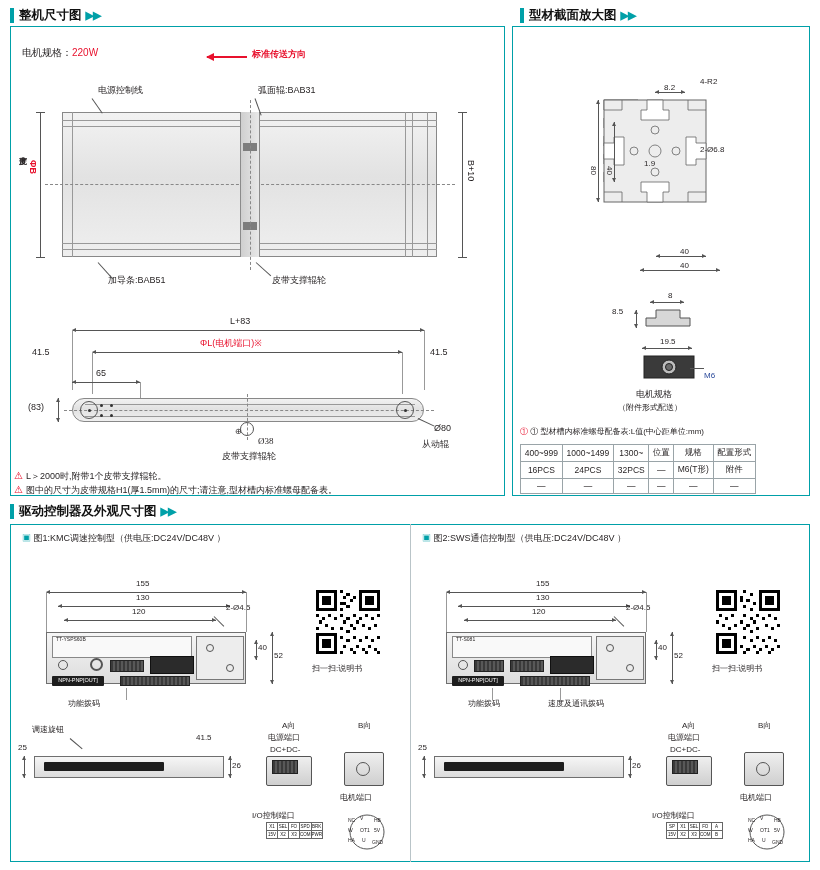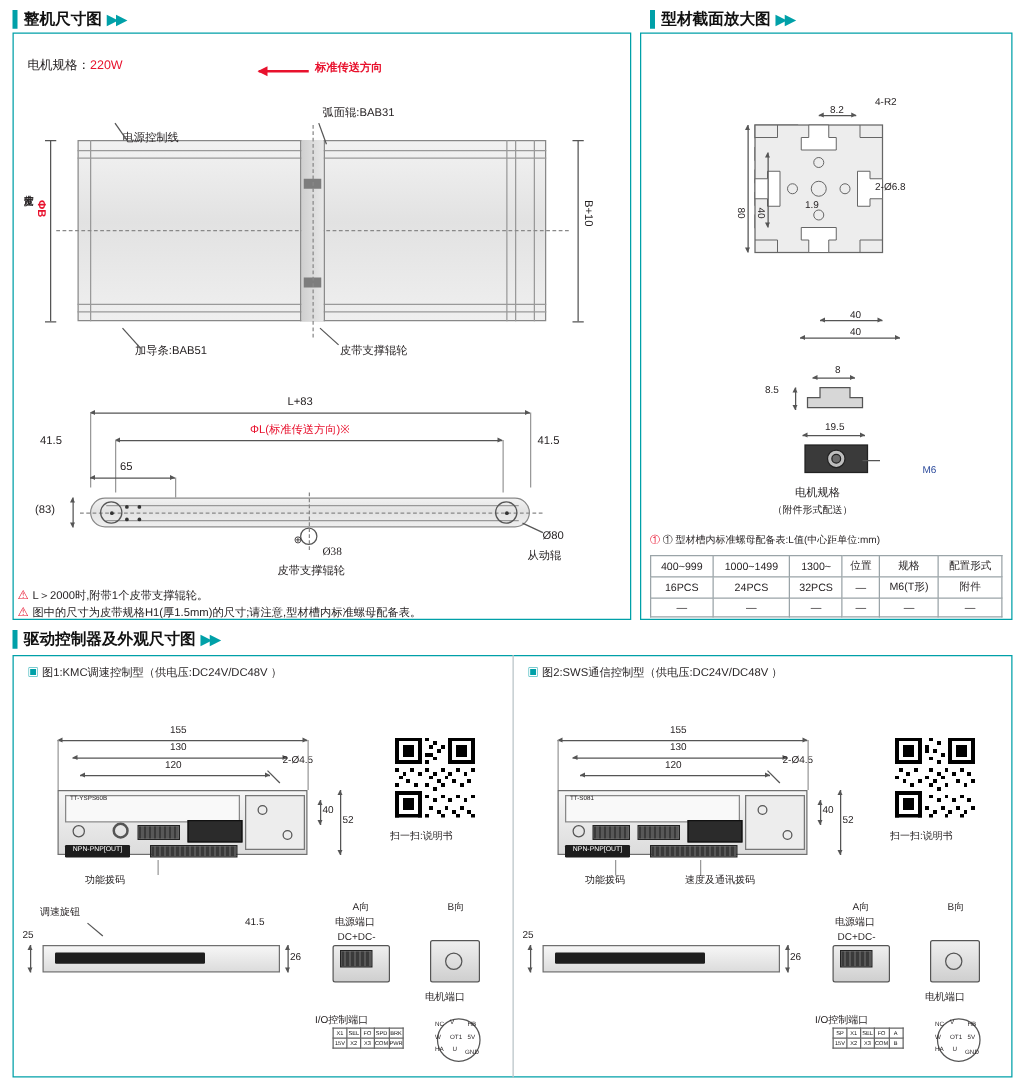--- a/index.html
+++ b/index.html
@@ -37,21 +37,21 @@
   }
 
   
   .t { position: absolute; font-size: 9px; line-height: 1.1; white-space: nowrap; }
   .t8 { position: absolute; font-size: 8px; line-height: 1.1; white-space: nowrap; }
   .t7 { position: absolute; font-size: 7px; line-height: 1.1; white-space: nowrap; }
   .t10 { position: absolute; font-size: 10px; line-height: 1.15; white-space: nowrap; }
   .bold { font-weight: bold; }
   .red { color: #e8112d; }
   .teal { color: #00a0a8; }
-  .blue { color: #2b4a9b; margin-left: 34px; }
+  .blue { color: #2b4a9b; }
 
   .vert {
     position: absolute;
     writing-mode: vertical-rl;
     text-orientation: mixed;
     font-size: 9px;
     white-space: nowrap;
   }
 
   
@@ -227,35 +227,35 @@
   <div class="vl-thin" style="left:405px; top:112px; height:145px;"></div>
   <div class="vl-thin" style="left:412px; top:112px; height:145px;"></div>
 
   <div class="dash-h" style="left:45px; top:184px; width:410px;"></div>
 
   <div class="belt" style="left:240px; top:112px; width:20px; height:145px;"></div>
   <div class="roller-dark" style="left:243px; top:143px; width:14px; height:8px;"></div>
   <div class="roller-dark" style="left:243px; top:222px; width:14px; height:8px;"></div>
   <div class="dash-v" style="left:250px; top:100px; height:170px;"></div>
 
-  <div class="t" style="left:98px; top:86px;margin-top:20px;">电源控制线</div>
+  <div class="t" style="left:98px; top:86px;">电源控制线</div>
   <div class="leader" style="left:92px; top:98px; width:18px; transform: rotate(55deg);"></div>
   <div class="t" style="left:258px; top:86px;text-align:right;">弧面辊:BAB31</div>
   <div class="leader" style="left:255px; top:98px; width:18px; transform: rotate(70deg);"></div>
 
   <div class="t" style="left:108px; top:276px;">加导条:BAB51</div>
   <div class="leader" style="left:98px; top:262px; width:22px; transform: rotate(48deg);"></div>
   <div class="t" style="left:272px; top:276px;">皮带支撑辊轮</div>
   <div class="leader" style="left:256px; top:262px; width:20px; transform: rotate(42deg);"></div>
 
   <div class="dimarrow" style="left:72px; top:330px; width:352px;"></div>
   <div class="t" style="left:230px; top:317px;">L+83</div>
 
   <div class="dimarrow" style="left:92px; top:352px; width:310px;"></div>
-  <div class="t red" style="left:200px; top:339px;">ΦL(标准传送方向)※</div>
+  <div class="t red" style="left:200px; top:339px;">ΦL(电机端口)※</div>
 
   <div class="t" style="left:32px; top:348px;">41.5</div>
   <div class="t" style="left:430px; top:348px;">41.5</div>
   <div class="vl-thin" style="left:72px; top:330px; height:60px;"></div>
   <div class="vl-thin" style="left:424px; top:330px; height:60px;"></div>
   <div class="vl-thin" style="left:92px; top:352px; height:42px;"></div>
   <div class="vl-thin" style="left:402px; top:352px; height:42px;"></div>
 
   <div class="dimarrow" style="left:72px; top:382px; width:68px;"></div>
   <div class="t" style="left:96px; top:369px;">65</div>
@@ -357,21 +357,21 @@
   <div class="t8 blue" style="left:704px; top:372px;">M6</div>
   <div class="leader" style="left:690px; top:368px; width:14px;"></div>
 
   <div class="t" style="left:636px; top:390px;">电机规格</div>
   <div class="t8" style="left:618px; top:404px;">（附件形式配送）</div>
 
   <div class="t8" style="left:520px; top:428px;">
     <span class="red">①</span> <span>① 型材槽内标准螺母配备表:L值(中心距单位:mm)</span>
   </div>
 
-  <table class="spec" style="left:520px; top:444px; width:282px;">
+  <table class="spec" style="left:520px; top:444px; width:236px;">
     <tbody>
         <tr>
       <td>400~999</td>
       <td>1000~1499</td>
       <td>1300~</td>
       <td>位置</td>
       <td>规格</td>
       <td>配置形式</td>
     </tr>
     <tr>

